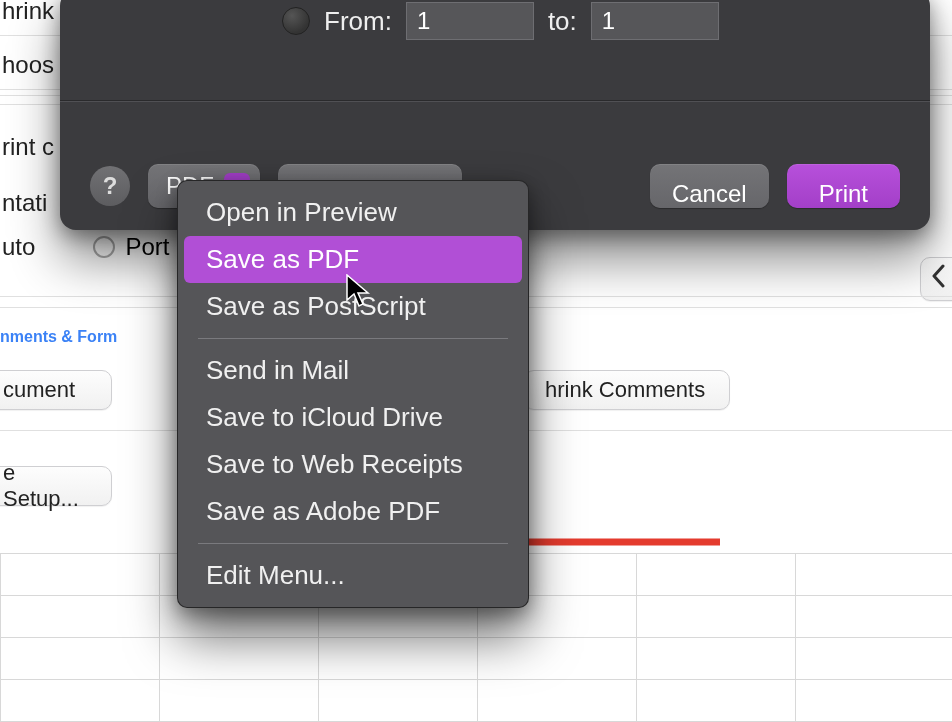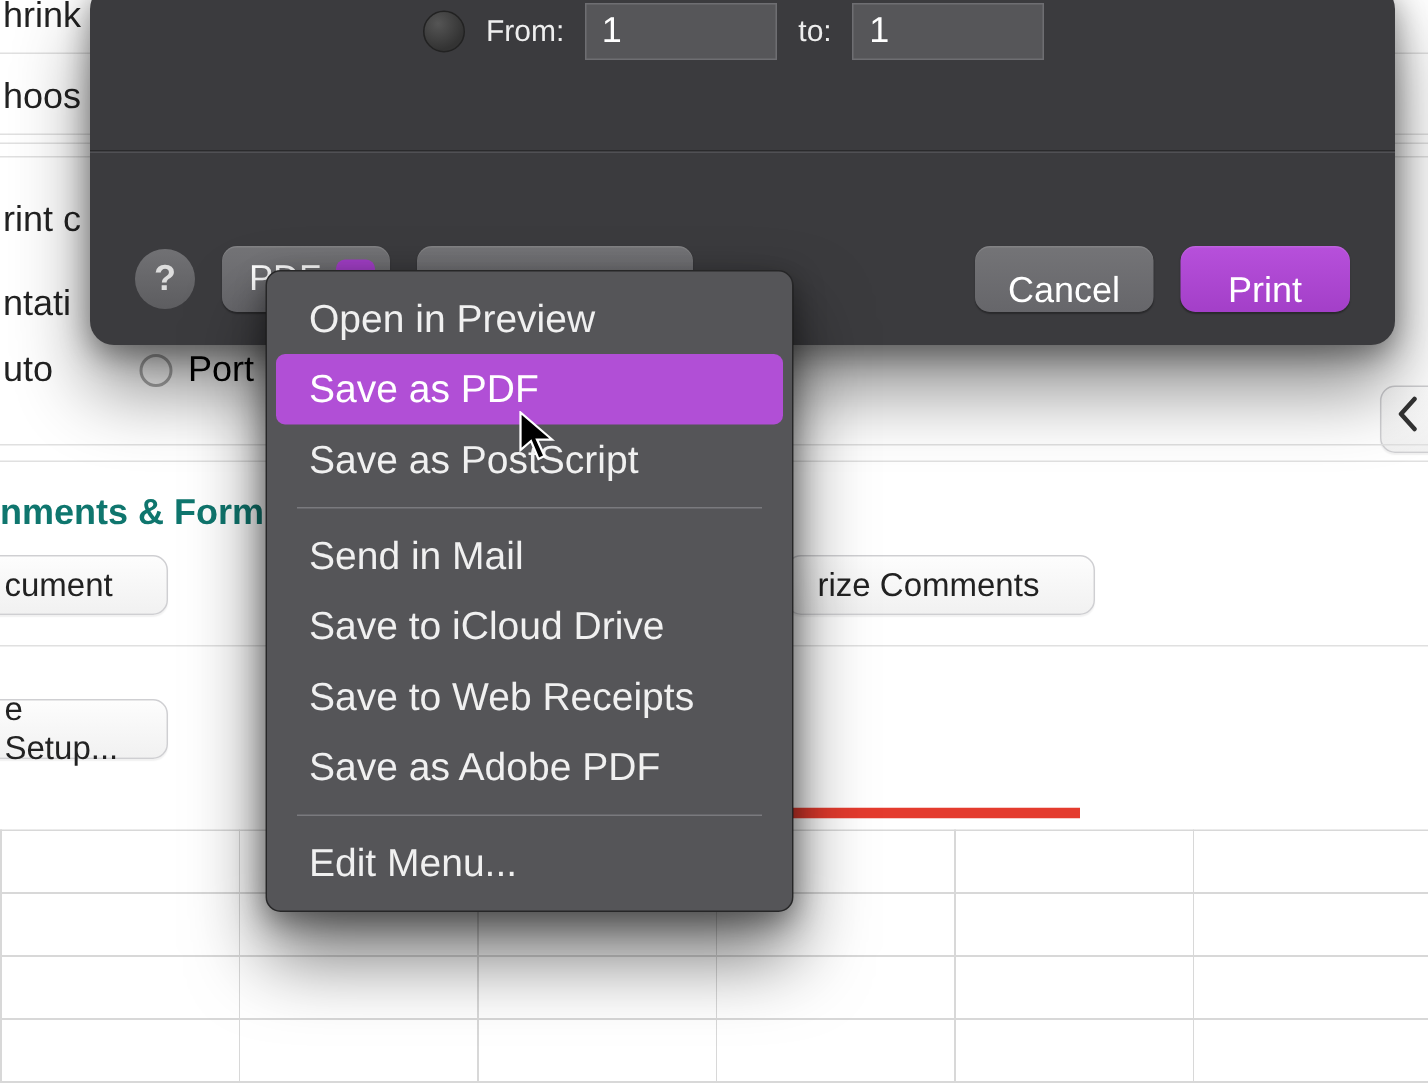--- a/index.html
+++ b/index.html
@@ -34,22 +34,22 @@
   .bg .label {
     color: #222;
     font-size: 24px;
     padding-left: 2px;
     white-space: nowrap;
   }
   .bg .section-hdr {
     position: absolute;
     left: 0;
     font-weight: 700;
-    font-size: 24px;
-    color: #0f766e;
+    font-size: 16px;
+    color: #3b82f6;
   }
   .bg .btn-white {
     position: absolute;
     background: linear-gradient(#fdfdfd,#f1f1f1);
     border: 1px solid #cfcfd2;
     border-radius: 10px;
     height: 40px;
     display: flex;
     align-items: center;
     padding: 0 20px;
@@ -123,21 +123,21 @@
     gap: 14px;
   }
   .range-row .radio-dark {
     width: 28px; height: 28px;
     border-radius: 50%;
     background: radial-gradient(circle at 35% 30%, #555 0%, #333 70%);
     border: 1px solid #222;
     margin-left: 222px;
   }
   .range-row .lbl {
-    font-size: 20px;
+    font-size: 26px;
     color: #eee;
   }
   .range-row input {
     width: 128px;
     height: 38px;
     background: #565659;
     border: 1px solid #6e6e72;
     border-radius: 0;
     color: #fff;
     font-size: 24px;
@@ -285,21 +285,21 @@
 
   <div style="position:absolute;top:296px;left:0;right:0;height:12px;border-top:1px solid #e0e0e0;border-bottom:1px solid #e0e0e0;"></div>
 
   <div class="section-hdr" style="top:328px;">nments &amp; Form</div>
 
   <div class="btn-white" style="top:370px; left:-18px; width:130px;">
     <span>cument</span>
   </div>
 
   <div class="btn-white" style="top:370px; left:524px; width:206px;">
-    <span>rize Comments</span>
+    <span>hrink Comments</span>
   </div>
 
   <div style="position:absolute;top:430px;left:0;right:0;border-top:1px solid #e0e0e0;"></div>
 
   <div class="btn-white" style="top:466px; left:-18px; width:130px;">
     <span>e Setup...</span>
   </div>
 
   <div class="grid" style="top:553px;height:170px;"></div>
 </div>

